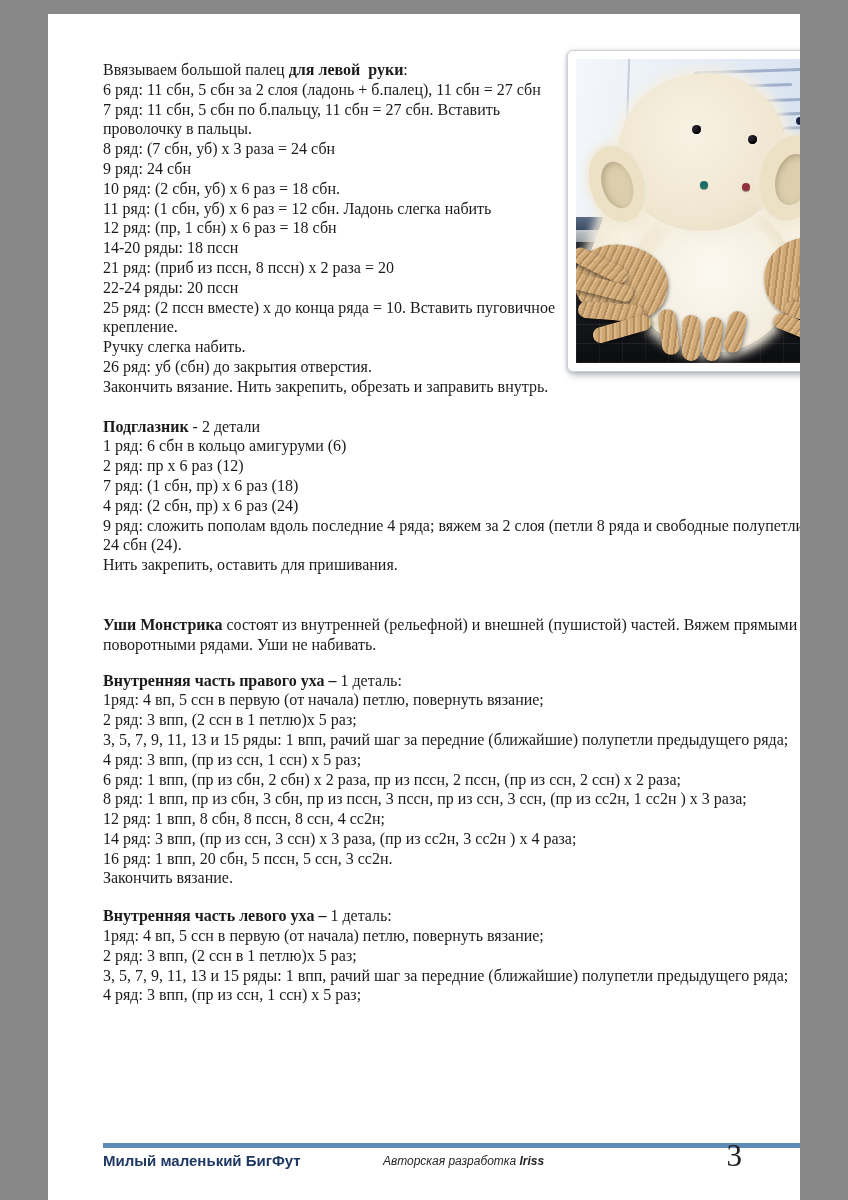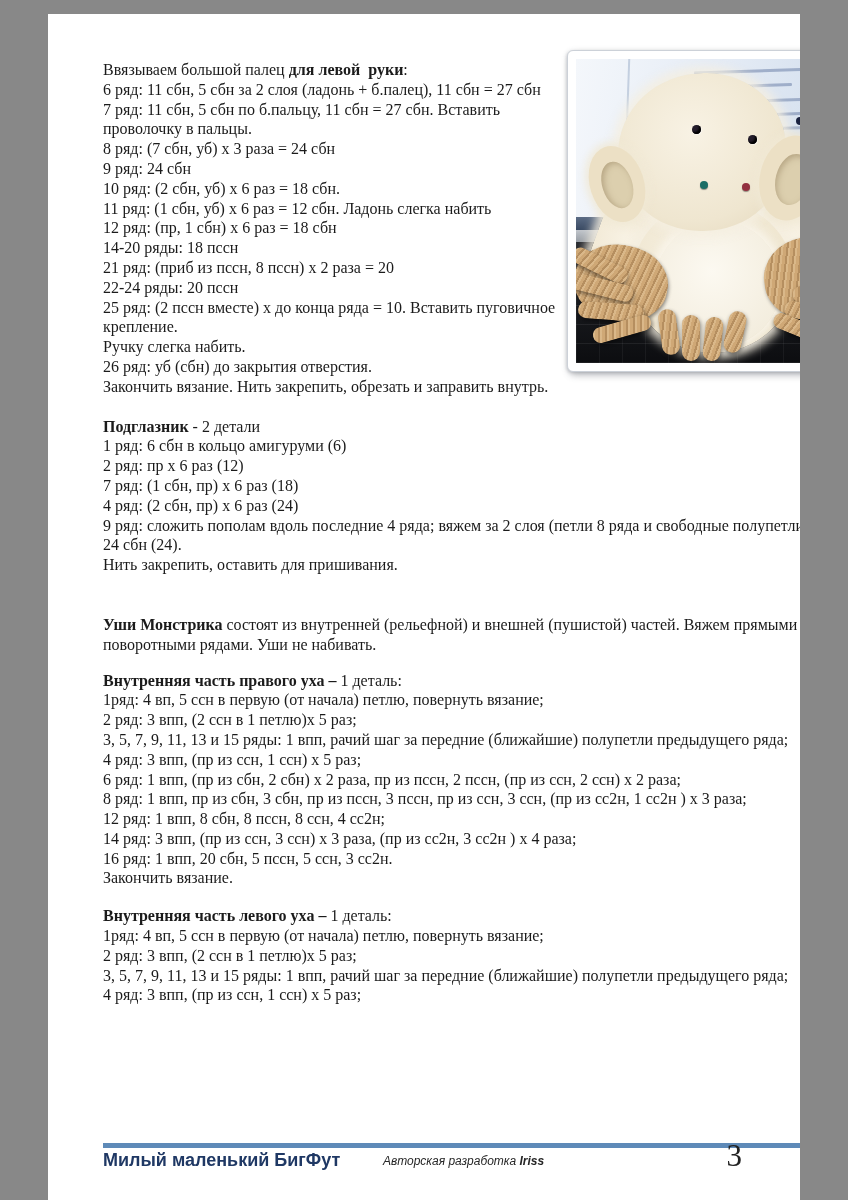--- a/index.html
+++ b/index.html
@@ -89,21 +89,21 @@
   .curl{left:238px;top:186px;width:34px;height:112px;border-radius:17px;transform:rotate(-6deg);}
   .toe1{left:84px;top:250px;width:18px;height:46px;border-radius:9px;transform:rotate(-8deg);}
   .toe2{left:106px;top:256px;width:18px;height:46px;border-radius:9px;transform:rotate(0deg);}
   .toe3{left:128px;top:258px;width:18px;height:44px;border-radius:9px;transform:rotate(6deg);}
   .toe4{left:150px;top:252px;width:18px;height:42px;border-radius:9px;transform:rotate(12deg);}
 
   
   .footer{position:absolute;left:55px;top:1129px;width:738px;height:40px;
     font-family:"Liberation Sans","DejaVu Sans",sans-serif;}
   .rule{position:absolute;left:0;top:0;width:738px;height:5px;background:var(--footer-rule,#5e8ab8);}
-  .f-left{position:absolute;left:0;top:8px;font-size:18px;font-weight:bold;color:var(--footer-title,#1f3864);}
+  .f-left{position:absolute;left:0;top:8px;font-size:15px;font-weight:bold;color:var(--footer-title,#1f3864);}
   .f-center{position:absolute;left:280px;top:9px;font-size:12px;color:#262626;}
   .it{font-style:italic;}
   .pagenum{position:absolute;right:58px;top:1132px;font-size:31px;color:#222;
     font-family:"Liberation Serif","DejaVu Serif",serif;}
 </style>
 </head>
 <body>
 
 <div class="page">
   <div class="content">

